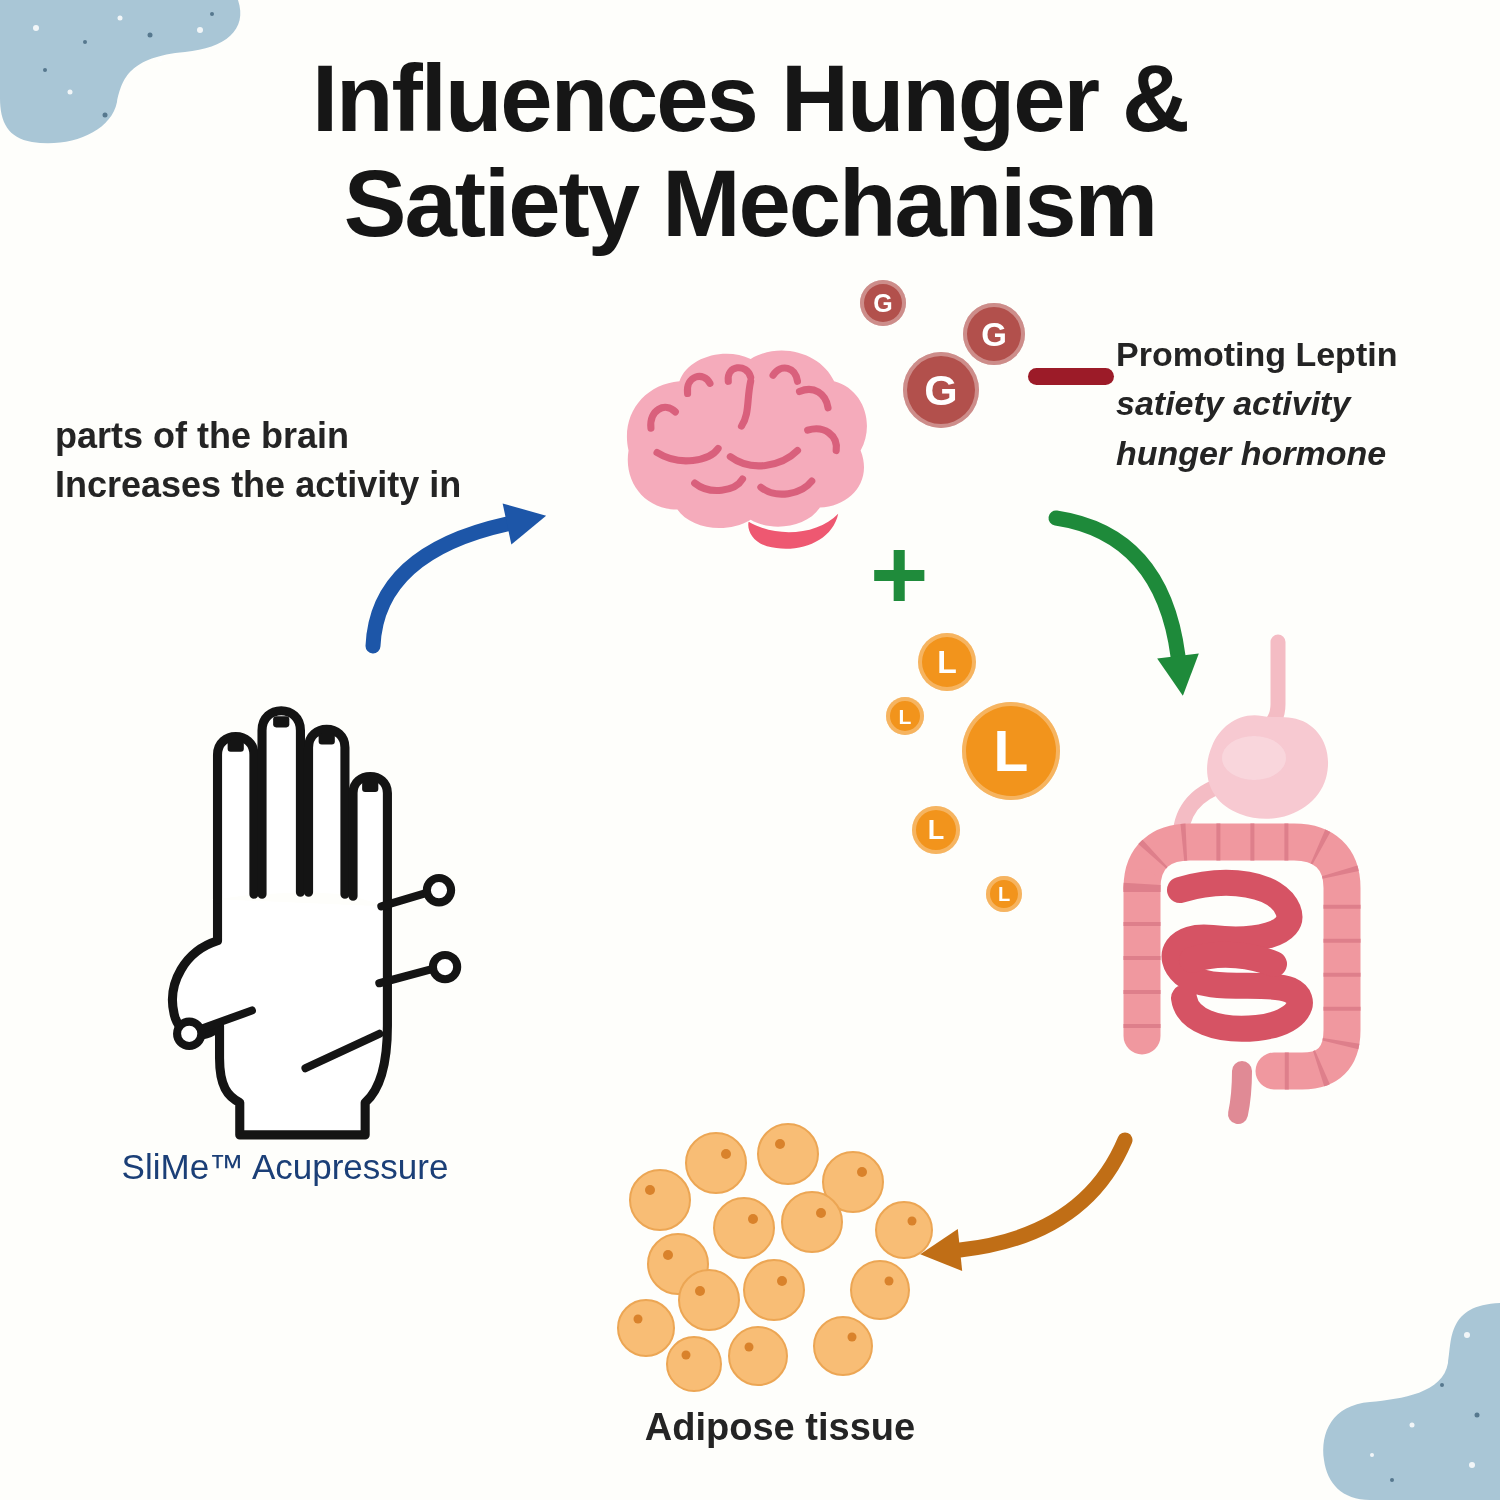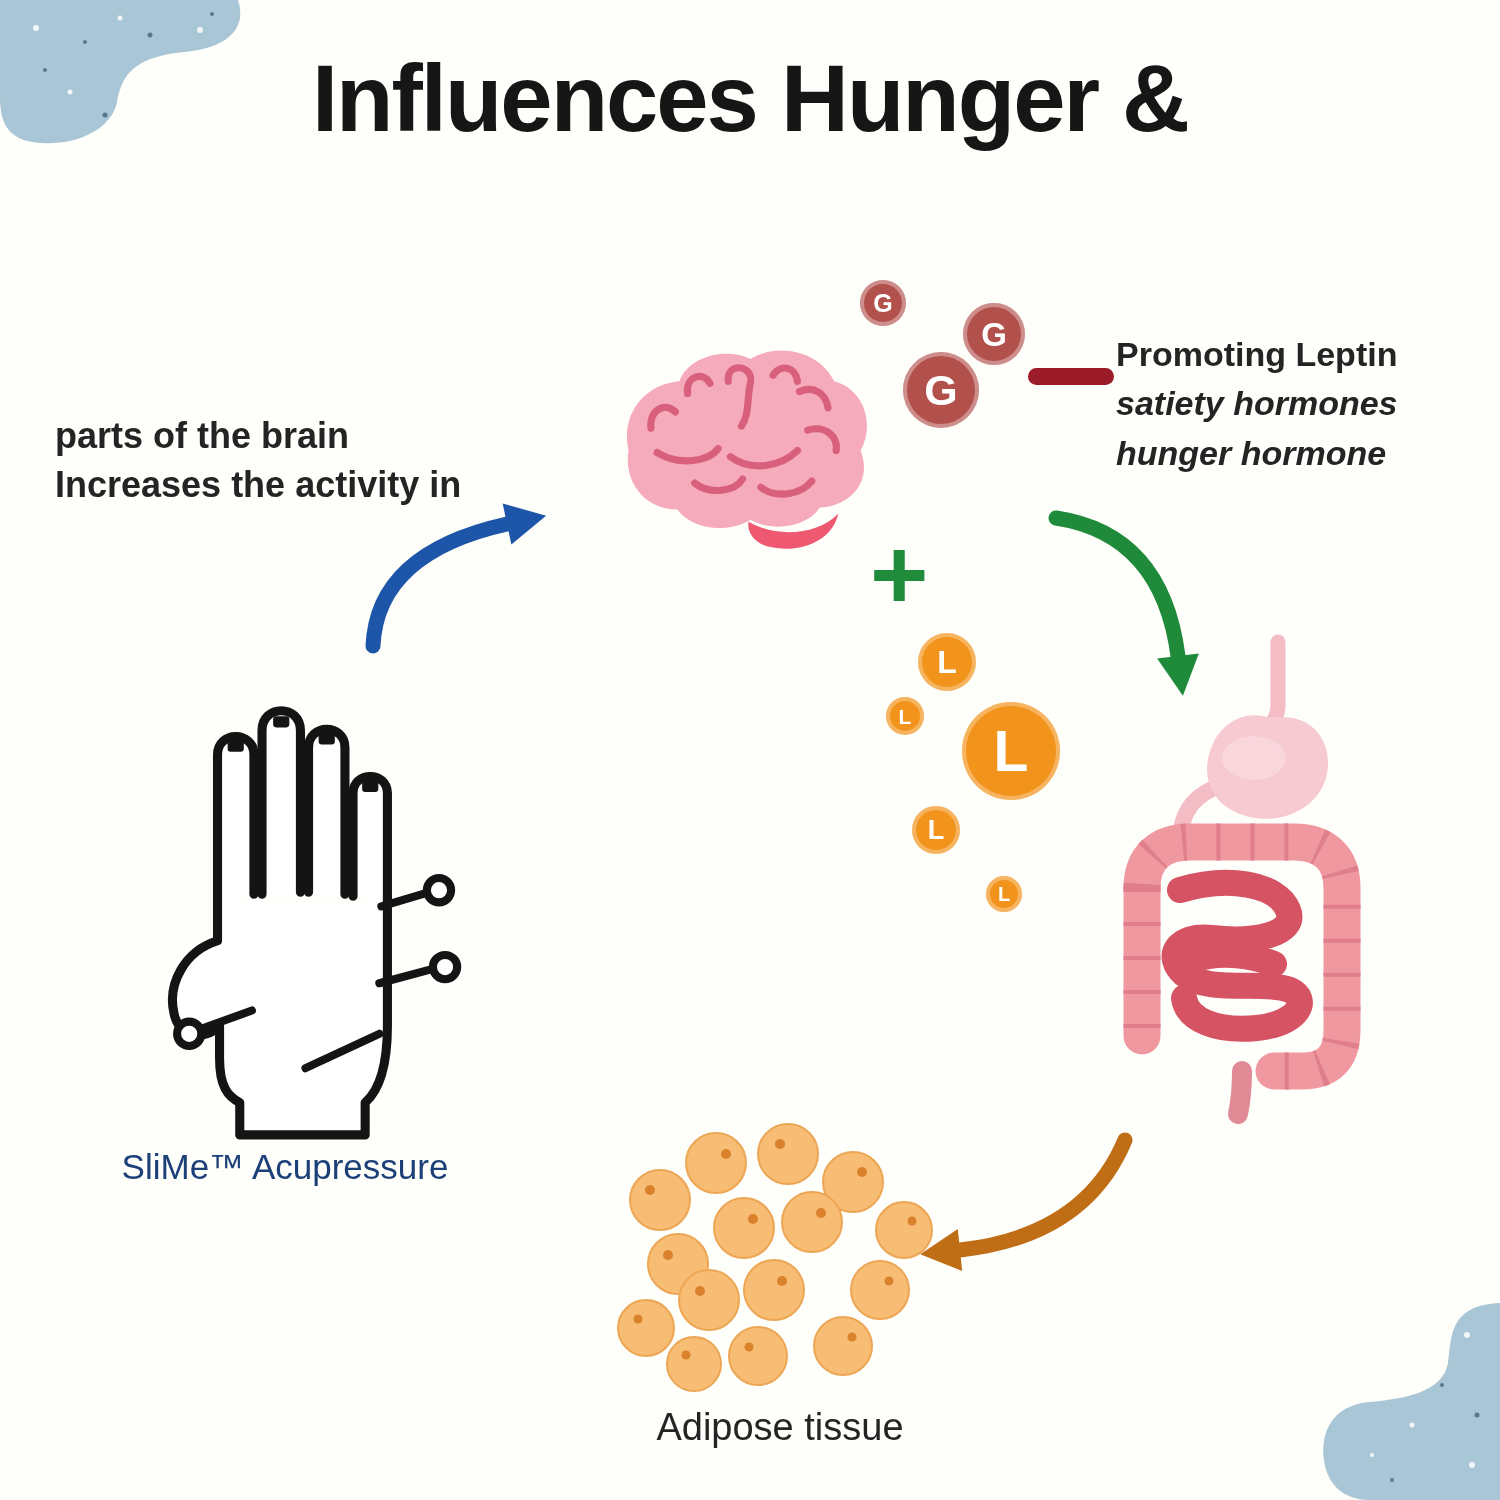--- a/index.html
+++ b/index.html
@@ -10,21 +10,21 @@
   .side-label{font-weight:bold;font-size:36px;color:#242424;text-align:left;line-height:1.35;}
   .left-label{left:55px;top:412px;width:470px;}
   .right-label{left:1116px;top:330px;width:370px;font-size:34px;line-height:1.45;}
   .right-label .it{font-style:italic;}
   .hormone{position:absolute;border-radius:50%;display:flex;align-items:center;justify-content:center;color:#fff;font-weight:bold;line-height:1;}
   .g{background:#b2504c;box-shadow:inset 0 0 0 4px rgba(255,255,255,.35);}
   .l{background:#f2941c;box-shadow:inset 0 0 0 4px rgba(255,255,255,.30);}
   .plus{left:870px;top:524px;font-size:100px;font-weight:bold;color:#1f8b3b;line-height:1;}
   .minus{left:1028px;top:368px;width:86px;height:17px;background:#9c1b28;border-radius:9px;}
   .glove-label{left:68px;top:1142px;width:434px;text-align:center;font-weight:normal;font-size:35px;line-height:1.42;color:#1b3f77;}
-  .adipose-label{left:600px;top:1406px;width:360px;text-align:center;font-weight:normal;font-size:38px;color:#242424;}
+  .adipose-label{left:600px;top:1406px;width:360px;text-align:center;font-weight:bold;font-size:38px;color:#242424;}
   svg{display:block;overflow:visible;}
 </style>
 </head>
 <body>
 
 <div class="canvas">
 
   <svg class="abs" style="left:0;top:0" width="270" height="165" viewBox="0 0 270 165">
     <path d="M0 0 L238 0 C248 30 225 48 185 52 C130 57 122 78 117 102 C111 132 70 148 32 142 C8 138 0 122 0 98 Z" fill="#a9c6d6"></path>
     <g fill="#ffffff" opacity="0.85">
@@ -53,30 +53,31 @@
     </g>
     <g fill="#56788e">
       <circle cx="180" cy="90" r="2"></circle>
         <circle cx="215" cy="120" r="2.5"></circle>
         <circle cx="130" cy="185" r="2"></circle>
     </g>
   </svg>
 
   <div class="abs title">
     <div>Influences Hunger &amp;</div>
+    <div>Satiety Mechanism</div>
   </div>
 
   <div class="abs side-label left-label">
     <div>parts of the brain</div>
     <div>Increases the activity in</div>
   </div>
 
   <div class="abs side-label right-label">
     <div>Promoting Leptin</div>
-    <div class="it">satiety hormones</div>
+    <div class="it">satiety activity</div>
     <div class="it">hunger hormone</div>
   </div>
 
   <svg class="abs" style="left:598px;top:328px" width="285" height="240" viewBox="0 0 280 235">
     <path fill="#f5abbb" d="M30 120 C22 85 45 55 80 52 C88 28 125 18 150 30 C180 12 220 25 232 52 C262 60 272 95 258 120 C270 150 248 175 218 176 C205 196 170 200 150 188 C125 203 90 196 78 178 C45 178 25 150 30 120 Z"></path>
     <path fill="#ee5871" d="M148 190 C175 206 216 203 236 182 C230 210 196 222 166 214 C152 210 146 198 148 190 Z"></path>
     <g stroke="#d9607c" stroke-width="7" fill="none" stroke-linecap="round">
       <path d="M52 98 C50 80 66 72 76 82"></path>
       <path d="M88 64 C86 46 104 42 110 54"></path>
       <path d="M128 52 C126 36 146 34 150 48"></path>

